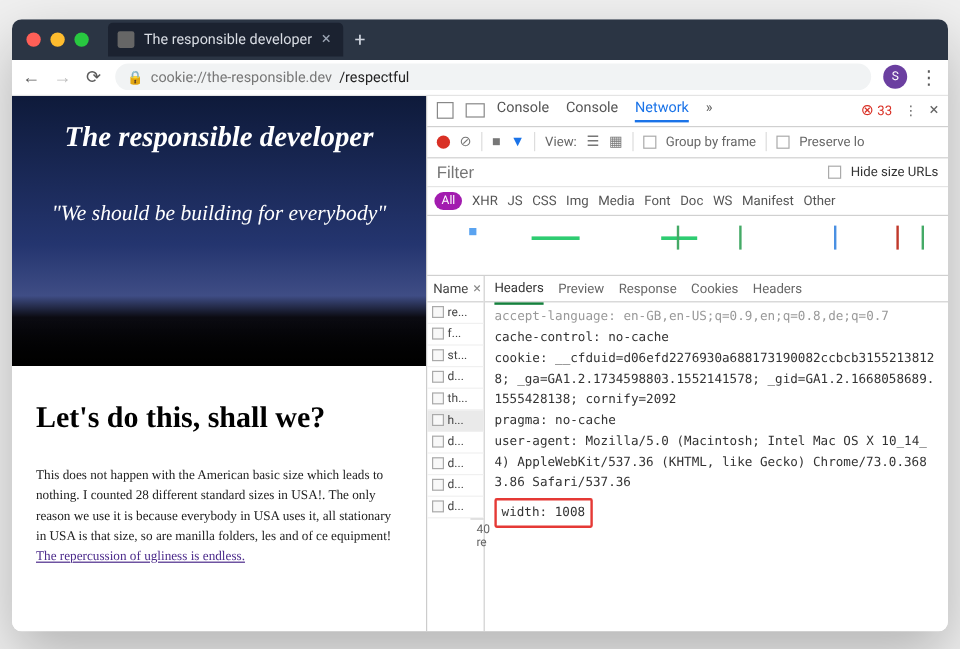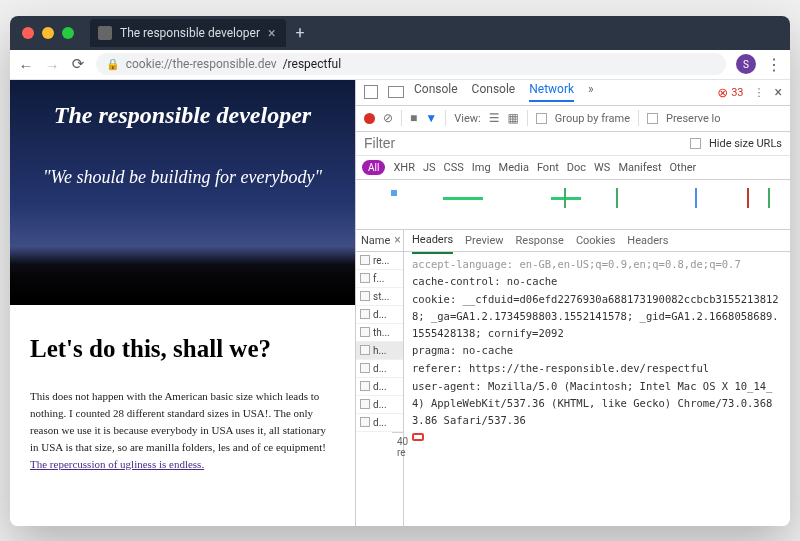--- a/index.html
+++ b/index.html
@@ -262,23 +262,23 @@
             <span>Preview</span>
             <span>Response</span>
             <span>Cookies</span>
             <span>Headers</span>
           </div>
           <div class="headers">
             <div class="row" style="color:#999"><span class="k">accept-language:</span> <span>en-GB,en-US;q=0.9,en;q=0.8,de;q=0.7</span></div>
             <div class="row"><span class="k">cache-control:</span> <span>no-cache</span></div>
             <div class="row"><span class="k">cookie:</span> <span>__cfduid=d06efd2276930a688173190082ccbcb3155213812 8; _ga=GA1.2.1734598803.1552141578; _gid=GA1.2.1668058689. 1555428138; cornify=2092</span></div>
             <div class="row"><span class="k">pragma:</span> <span>no-cache</span></div>
-            <div class="row"><span class="k">referer:</span> <span>https://the-responsible.dev/respectful</span></div>
             <div class="row"><span class="k">user-agent:</span> <span>Mozilla/5.0 (Macintosh; Intel Mac OS X 10_14_4) AppleWebKit/537.36 (KHTML, like Gecko) Chrome/73.0.3683.86 Safari/537.36</span></div>
             <div class="highlight">
+              <div class="row"><span class="k">width:</span> <span>1008</span></div>
             </div>
           </div>
         </div>
 
       </div>
 
     </div>
 
   </div>
 </div>

